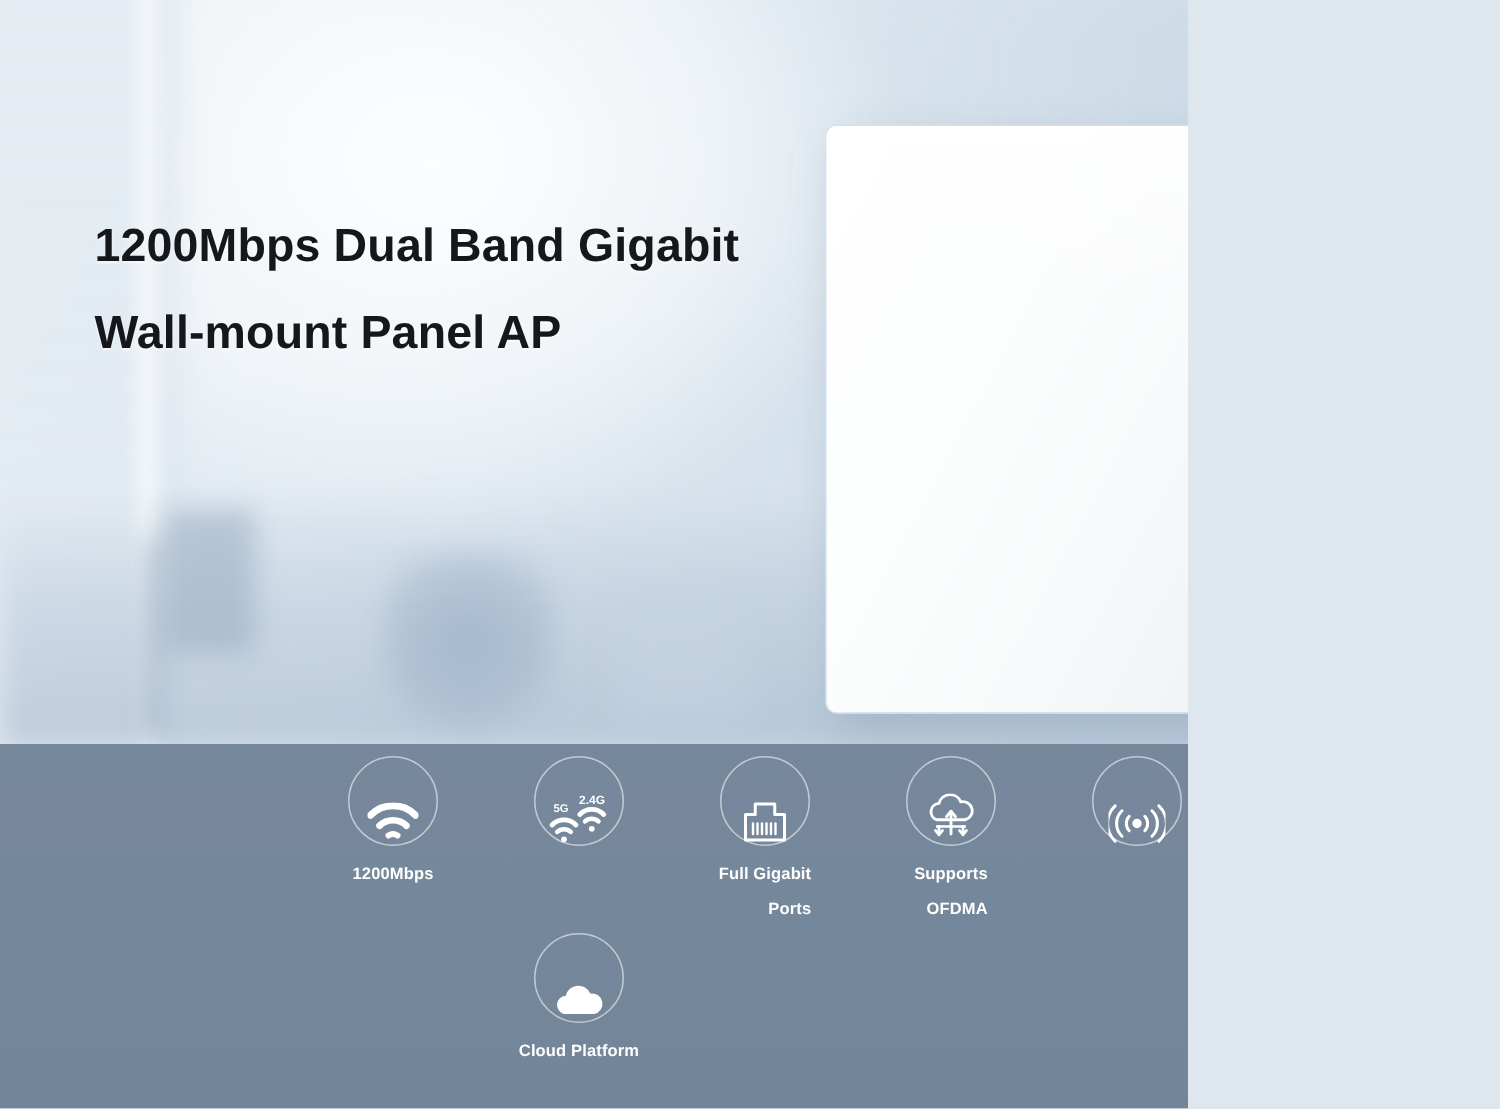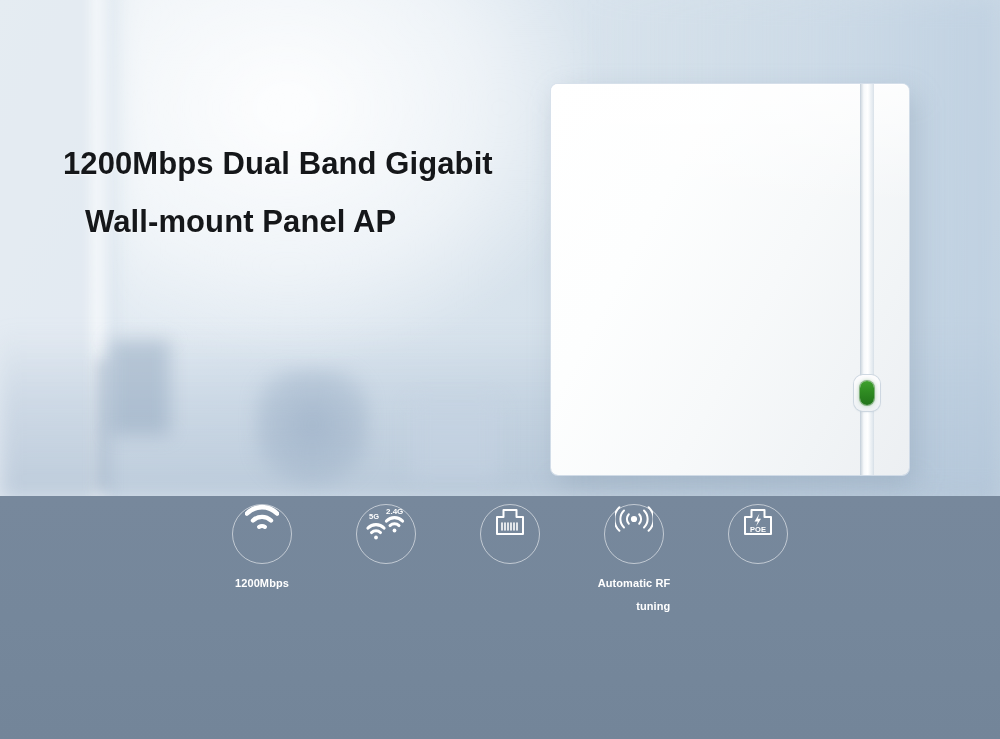--- a/index.html
+++ b/index.html
@@ -3,21 +3,21 @@
 <meta charset="utf-8">
 <title>Product Banner</title>
 <style>
   * { margin:0; padding:0; box-sizing:border-box; }
   html, body {
     width:1000px; height:739px;
     font-family:"Liberation Sans", sans-serif;
     overflow:hidden; background:#dfe7ee;
   }
 
-  .banner { position:relative; width:1000px; height:739px; overflow:hidden; }
+  .banner { position:relative; width:792px; height:739px; overflow:hidden; }
 
   
   .hero {
     position:absolute; left:0; top:0; width:1000px; height:496px;
     overflow:hidden;
     background:
       linear-gradient(115deg,
         #e9eff4 0%, #e4ecf3 18%, #dde7f0 38%,
         #d4e0ea 60%, #cbd9e6 78%, #c3d3e2 100%);
   }
@@ -77,21 +77,21 @@
     filter:blur(12px);
   }
 
   
   .headline {
     position:absolute; left:63px; top:135px; width:520px;
     color:#15171a; font-size:31px; font-weight:bold;
     line-height:58px; letter-spacing:.1px;
     text-shadow:0 1px 2px rgba(255,255,255,.65);
   }
-  .headline .l2 { display:block;margin-left:22px; }
+  .headline .l2 { display:block; }
 
   
   .device-wrap { position:absolute; left:551px; top:84px; width:364px; height:398px; }
   .device-shadow {
     position:absolute; left:6px; top:10px; width:358px; height:392px;
     background:rgba(120,142,165,.33);
     border-radius:10px; filter:blur(14px);
   }
   .device {
     position:absolute; left:0; top:0; width:358px; height:391px;
@@ -144,21 +144,21 @@
     width:620px;
     display:grid;
     grid-template-columns:repeat(5, 1fr);
     grid-template-rows:repeat(2, auto);
     column-gap:0px; row-gap:4px;
   }
   .feat { display:flex; flex-direction:column; align-items:center; }
   .feat-circle {
     width:60px; height:60px; border-radius:50%;
     border:1px solid rgba(255,255,255,.55);
-    display:flex; align-items:flex-start; justify-content:center;
+    display:flex; align-items:flex-end; justify-content:center;
     margin-bottom:8px;
   }
   .feat-circle svg { display:block; }
   .feat-label {
     color:#ffffff; font-size:11px; font-weight:bold;
     text-align:right; line-height:23px; letter-spacing:.1px;
     max-width:100px;
   }
 </style>
 </head>
@@ -240,52 +240,73 @@
                 <line x1="9" y1="18" x2="9" y2="25"></line>
                 <line x1="12" y1="18" x2="12" y2="25"></line>
                 <line x1="15" y1="18" x2="15" y2="25"></line>
                 <line x1="18" y1="18" x2="18" y2="25"></line>
                 <line x1="21" y1="18" x2="21" y2="25"></line>
                 <line x1="24" y1="18" x2="24" y2="25"></line>
               </g>
             </svg>
           </span>
         </div>
-      </div>
-
+        <div class="feat-label">Full Gigabit<br>Ports</div>
+      </div>
+
+      <div class="feat">
+        <div class="feat-circle">
+          <span>
+            <svg width="38" height="34" viewBox="0 0 38 34">
+              <path d="M9.5 17.5 A5.6 5.6 0 0 1 11 6.6 A7.6 7.6 0 0 1 25.5 5.6 A6 6 0 0 1 28.5 17.5 Z" stroke="#fff" stroke-width="1.9" fill="none" stroke-linejoin="round"></path>
+              <line x1="9" y1="22" x2="29" y2="22" stroke="#fff" stroke-width="1.7"></line>
+              <g stroke="#fff" stroke-width="1.9" stroke-linecap="round">
+                <line x1="19" y1="12" x2="19" y2="27"></line>
+                <line x1="11" y1="22" x2="11" y2="27"></line>
+                <line x1="27" y1="22" x2="27" y2="27"></line>
+              </g>
+              <path d="M16 15.5 L19 11.8 L22 15.5" stroke="#fff" stroke-width="1.9" fill="none" stroke-linecap="round" stroke-linejoin="round"></path>
+              <path d="M8.6 24.6 L11 27.6 L13.4 24.6" stroke="#fff" stroke-width="1.7" fill="none" stroke-linecap="round" stroke-linejoin="round"></path>
+              <path d="M24.6 24.6 L27 27.6 L29.4 24.6" stroke="#fff" stroke-width="1.7" fill="none" stroke-linecap="round" stroke-linejoin="round"></path>
+            </svg>
+          </span>
+        </div>
+        <div class="feat-label">Supports<br>OFDMA</div>
+      </div>
 
 
 
       <div class="feat">
         <div class="feat-circle">
           <span>
             <svg width="38" height="28" viewBox="0 0 38 28">
               <circle cx="19" cy="14" r="3.1" fill="#fff"></circle>
               <path d="M13.8 9.2 A7 7 0 0 0 13.8 18.8" stroke="#fff" stroke-width="2" fill="none" stroke-linecap="round"></path>
               <path d="M24.2 9.2 A7 7 0 0 1 24.2 18.8" stroke="#fff" stroke-width="2" fill="none" stroke-linecap="round"></path>
               <path d="M9 5.5 A11.8 11.8 0 0 0 9 22.5" stroke="#fff" stroke-width="2" fill="none" stroke-linecap="round"></path>
               <path d="M29 5.5 A11.8 11.8 0 0 1 29 22.5" stroke="#fff" stroke-width="2" fill="none" stroke-linecap="round"></path>
               <path d="M4.4 2.2 A16.4 16.4 0 0 0 4.4 25.8" stroke="#fff" stroke-width="2" fill="none" stroke-linecap="round"></path>
               <path d="M33.6 2.2 A16.4 16.4 0 0 1 33.6 25.8" stroke="#fff" stroke-width="2" fill="none" stroke-linecap="round"></path>
             </svg>
           </span>
         </div>
-        <div class="feat-label">Automatic RF<br>tuning</div>
-      </div>
-
-
-      <div class="feat">
-        <div class="feat-circle">
-          <span>
-            <svg width="34" height="32" viewBox="0 0 34 32">
-              <path d="M4 29 L4 12 L10.5 12 L10.5 5 L23.5 5 L23.5 12 L30 12 L30 29 Z" stroke="#fff" stroke-width="2" fill="none" stroke-linejoin="round"></path>
-              <path d="M18.5 8.5 L13.5 16.5 L16.8 16.5 L15 21.5 L20 13.8 L16.8 13.8 Z" fill="#fff"></path>
-              <text x="17" y="26.5" text-anchor="middle" font-family="Liberation Sans, sans-serif" font-size="7.5" font-weight="bold" fill="#fff">POE</text>
-            </svg>
-          </span>
-        </div>
-      </div>
-
+      </div>
+
+
+      <div class="feat">
+      </div>
+
+      <div class="feat">
+        <div class="feat-circle">
+          <span>
+            <svg width="38" height="28" viewBox="0 0 38 28">
+              <path d="M9 23 A6.2 6.2 0 0 1 10.2 10.8 A8.6 8.6 0 0 1 26.5 9.4
+                       A6.6 6.6 0 0 1 29 23 Z" fill="#fff"></path>
+            </svg>
+          </span>
+        </div>
+        <div class="feat-label">Cloud Platform</div>
+      </div>
 
     </div>
   </div>
 
 </div>
 
 </body></html>

